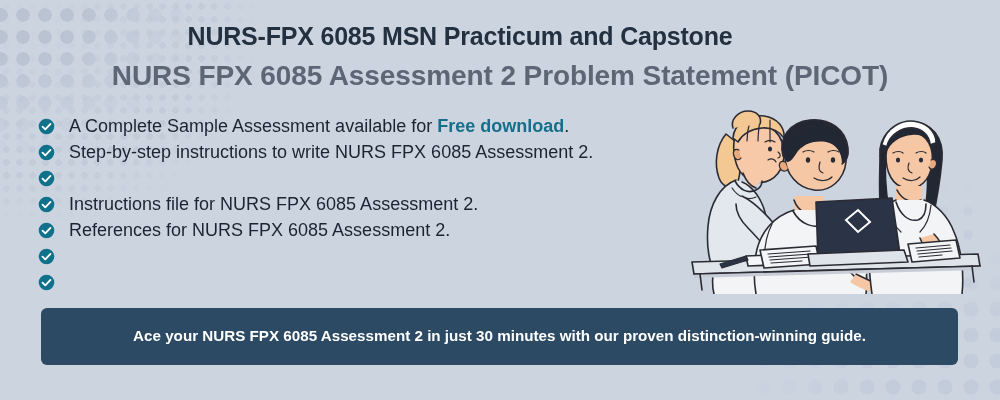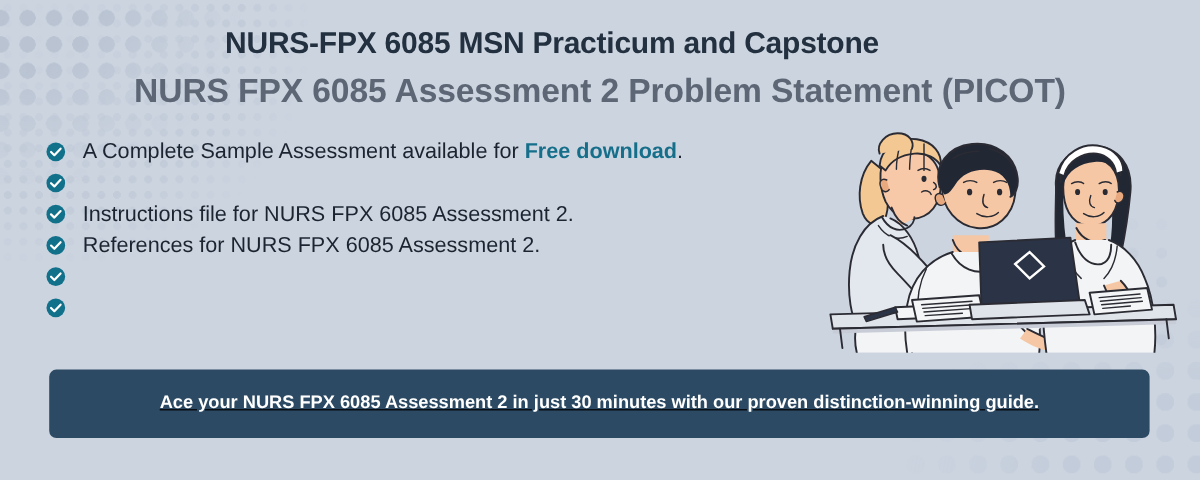--- a/index.html
+++ b/index.html
@@ -77,21 +77,21 @@
     font-size:18px;color:#1b2430;white-space:nowrap;
     line-height:1;
   }
   .accent{color:#166f8a;font-weight:bold;}
 
   
   .banner{
     position:absolute;left:41px;top:308px;width:917px;height:57px;
     background:#2c4a63;border-radius:6px;
     display:flex;align-items:center;justify-content:center;
-    box-sizing:border-box;padding:5px 26px;text-decoration:underline;
+    box-sizing:border-box;padding:5px 26px;
   }
   .banner-text{
     color:#ffffff;font-size:15.2px;font-weight:bold;
     text-align:center;line-height:1.45;
   }
 
   
   .illo{position:absolute;left:690px;top:104px;width:292px;height:190px;}
 </style>
 </head>
@@ -110,20 +110,27 @@
   <div class="bullets">
 
     <div class="bullet-row">
       <svg class="check-icon" viewBox="0 0 24 24">
         <circle cx="12" cy="12" r="11" fill="#11708a"></circle>
         <path d="M6.4 12.2 L10.3 16 L17.6 8.3" fill="none" stroke="#ffffff" stroke-width="2.6" stroke-linecap="round" stroke-linejoin="round"></path>
       </svg>
       <span class="bullet-text"><span>A Complete Sample Assessment available for </span><span class="accent">Free download</span><span>.</span></span>
     </div>
 
+    <div class="bullet-row">
+      <svg class="check-icon" viewBox="0 0 24 24">
+        <circle cx="12" cy="12" r="11" fill="#11708a"></circle>
+        <path d="M6.4 12.2 L10.3 16 L17.6 8.3" fill="none" stroke="#ffffff" stroke-width="2.6" stroke-linecap="round" stroke-linejoin="round"></path>
+      </svg>
+      <span class="bullet-text">Step-by-step instructions to write NURS FPX 6085 Assessment 2.</span>
+    </div>
 
     <div class="bullet-row">
       <svg class="check-icon" viewBox="0 0 24 24">
         <circle cx="12" cy="12" r="11" fill="#11708a"></circle>
         <path d="M6.4 12.2 L10.3 16 L17.6 8.3" fill="none" stroke="#ffffff" stroke-width="2.6" stroke-linecap="round" stroke-linejoin="round"></path>
       </svg>
     </div>
 
     <div class="bullet-row">
       <svg class="check-icon" viewBox="0 0 24 24">

